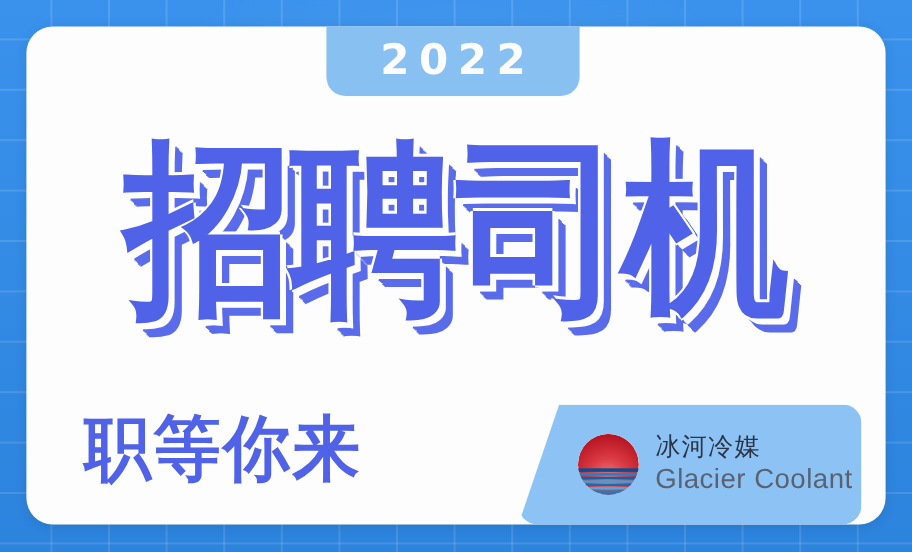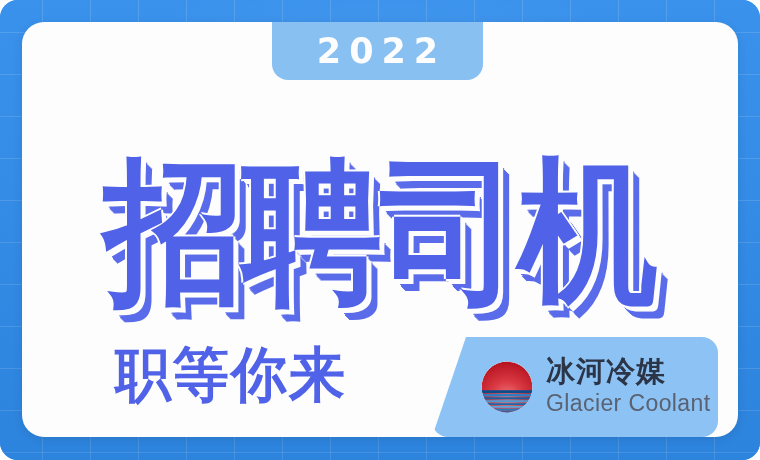--- a/index.html
+++ b/index.html
@@ -7,21 +7,20 @@
     padding: 0;
     background: #ffffff;
   }
   #poster {
     position: relative;
     width: 760px;
     height: 460px;
     overflow: hidden;
     font-family: "Liberation Sans", "DejaVu Sans", sans-serif;
     background-color: #2f8ceb;
-    border-radius: 18px;
   }
   
   #bg-grid {
     position: absolute;
     inset: 0;
     background-color: #2f8ceb;
     background-image:
       linear-gradient(to right, rgba(255,255,255,0.13) 1.5px, transparent 1.5px),
       linear-gradient(to bottom, rgba(255,255,255,0.13) 1.5px, transparent 1.5px);
     background-size: 48px 42px;
@@ -74,21 +73,21 @@
 
   
   #headline-wrap {
     position: absolute;
     left: 0;
     top: 122px;
     width: 760px;
     height: 180px;
     z-index: 3;
     display: flex;
-    align-items: flex-end;
+    align-items: flex-start;
     justify-content: center;
   }
   #headline {
     position: relative;
     font-family: "DejaVu Sans", "Liberation Sans", sans-serif;
     font-size: 140px;
     font-weight: bold;
     line-height: 1;
     letter-spacing: -2px;
     color: #4f62e8;
@@ -110,21 +109,20 @@
       10px 10px 0 #5a6cea,
       11px 11px 0 #5a6cea;
   }
 
   
   #subline-wrap {
     position: absolute;
     left: 70px;
     top: 345px;
     z-index: 3;
-    margin-left: 45px;
   }
   #subline {
     font-family: "DejaVu Sans", "Liberation Sans", sans-serif;
     font-size: 56px;
     font-weight: bold;
     line-height: 1;
     letter-spacing: 2px;
     color: #4f62e8;
     white-space: nowrap;
     transform: scaleY(1.06);
@@ -154,22 +152,22 @@
     flex: 0 0 54px;
     margin-right: 12px;
   }
   #logo-text-block {
     display: flex;
     flex-direction: column;
     justify-content: center;
   }
   #logo-cn {
     font-family: "DejaVu Sans", "Liberation Sans", sans-serif;
-    font-size: 29px;
-    font-weight: bold;
+    font-size: 21px;
+    font-weight: normal;
     color: #2c3547;
     letter-spacing: 1px;
     line-height: 1.05;
     white-space: nowrap;
   }
   #logo-en {
     font-family: "Liberation Sans", "DejaVu Sans", sans-serif;
     font-size: 23px;
     color: #5a6272;
     letter-spacing: 0.4px;

